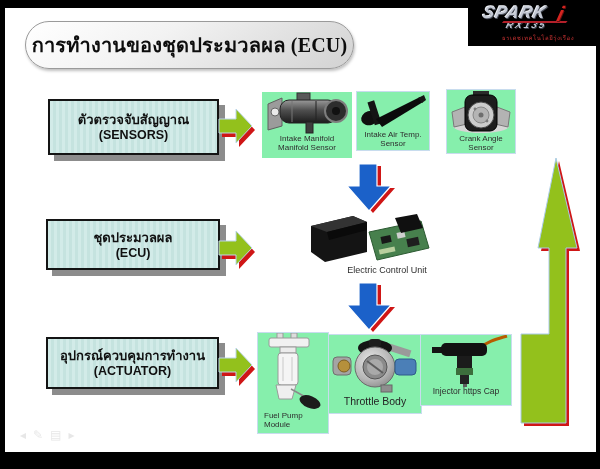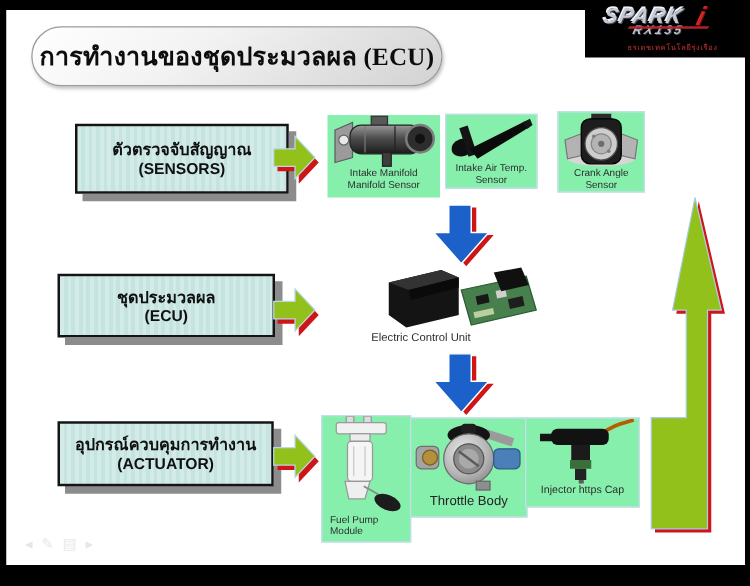--- a/index.html
+++ b/index.html
@@ -36,21 +36,21 @@
   .stage .thai{font-family:"Liberation Serif",serif;font-weight:bold;font-size:13px;color:#101010;line-height:15px;}
   .stage .latin{font-weight:bold;font-size:12.5px;color:#101010;line-height:14px;}
 
   
   .card{position:absolute;background:#86efac;display:flex;flex-direction:column;
         align-items:center;justify-content:flex-start;}
   .bordered{border:1px solid #c8dcee;}
   .plabel{font-size:8px;color:#2e2e2e;line-height:9px;text-align:center;}
   .plabel.big{font-size:10.5px;line-height:12px;color:#242424;}
 
-  .ecu-label{position:absolute;left:297px;top:265px;width:130px;text-align:left;
+  .ecu-label{position:absolute;left:322px;top:265px;width:130px;text-align:center;
     font-size:9px;color:#2e2e2e;}
 
   
   .pptbar{position:absolute;left:20px;top:428px;display:flex;gap:7px;color:#e7e7e7;font-size:12px;}
   .pptbar span{cursor:pointer;line-height:14px;}
 
   
   .wmbar{position:absolute;left:0;top:452px;width:600px;height:17px;background:#000;}
   .wmtext{position:absolute;right:3px;top:449px;color:#fff;font-size:13px;
     font-family:"DejaVu Sans",sans-serif;letter-spacing:.3px;}
@@ -70,21 +70,21 @@
   <div class="logo">
     <div class="wrap">
       <div class="brand">SPARK</div>
       <div class="swoosh"></div>
       <div class="model">RX135</div>
       <div class="i">i</div>
     </div>
     <div class="tagline">ธรเดชเทคโนโลยีรุ่งเรือง</div>
   </div>
 
-  <div class="stage" style="left:48px;top:99px;width:167px;height:52px;margin-left:12px;">
+  <div class="stage" style="left:48px;top:99px;width:167px;height:52px;">
     <span class="thai">ตัวตรวจจับสัญญาณ</span>
     <span class="latin">(SENSORS)</span>
   </div>
   <div class="stage" style="left:46px;top:219px;width:170px;height:47px;">
     <span class="thai">ชุดประมวลผล</span>
     <span class="latin">(ECU)</span>
   </div>
   <div class="stage" style="left:46px;top:337px;width:169px;height:48px;">
     <span class="thai">อุปกรณ์ควบคุมการทำงาน</span>
     <span class="latin">(ACTUATOR)</span>

